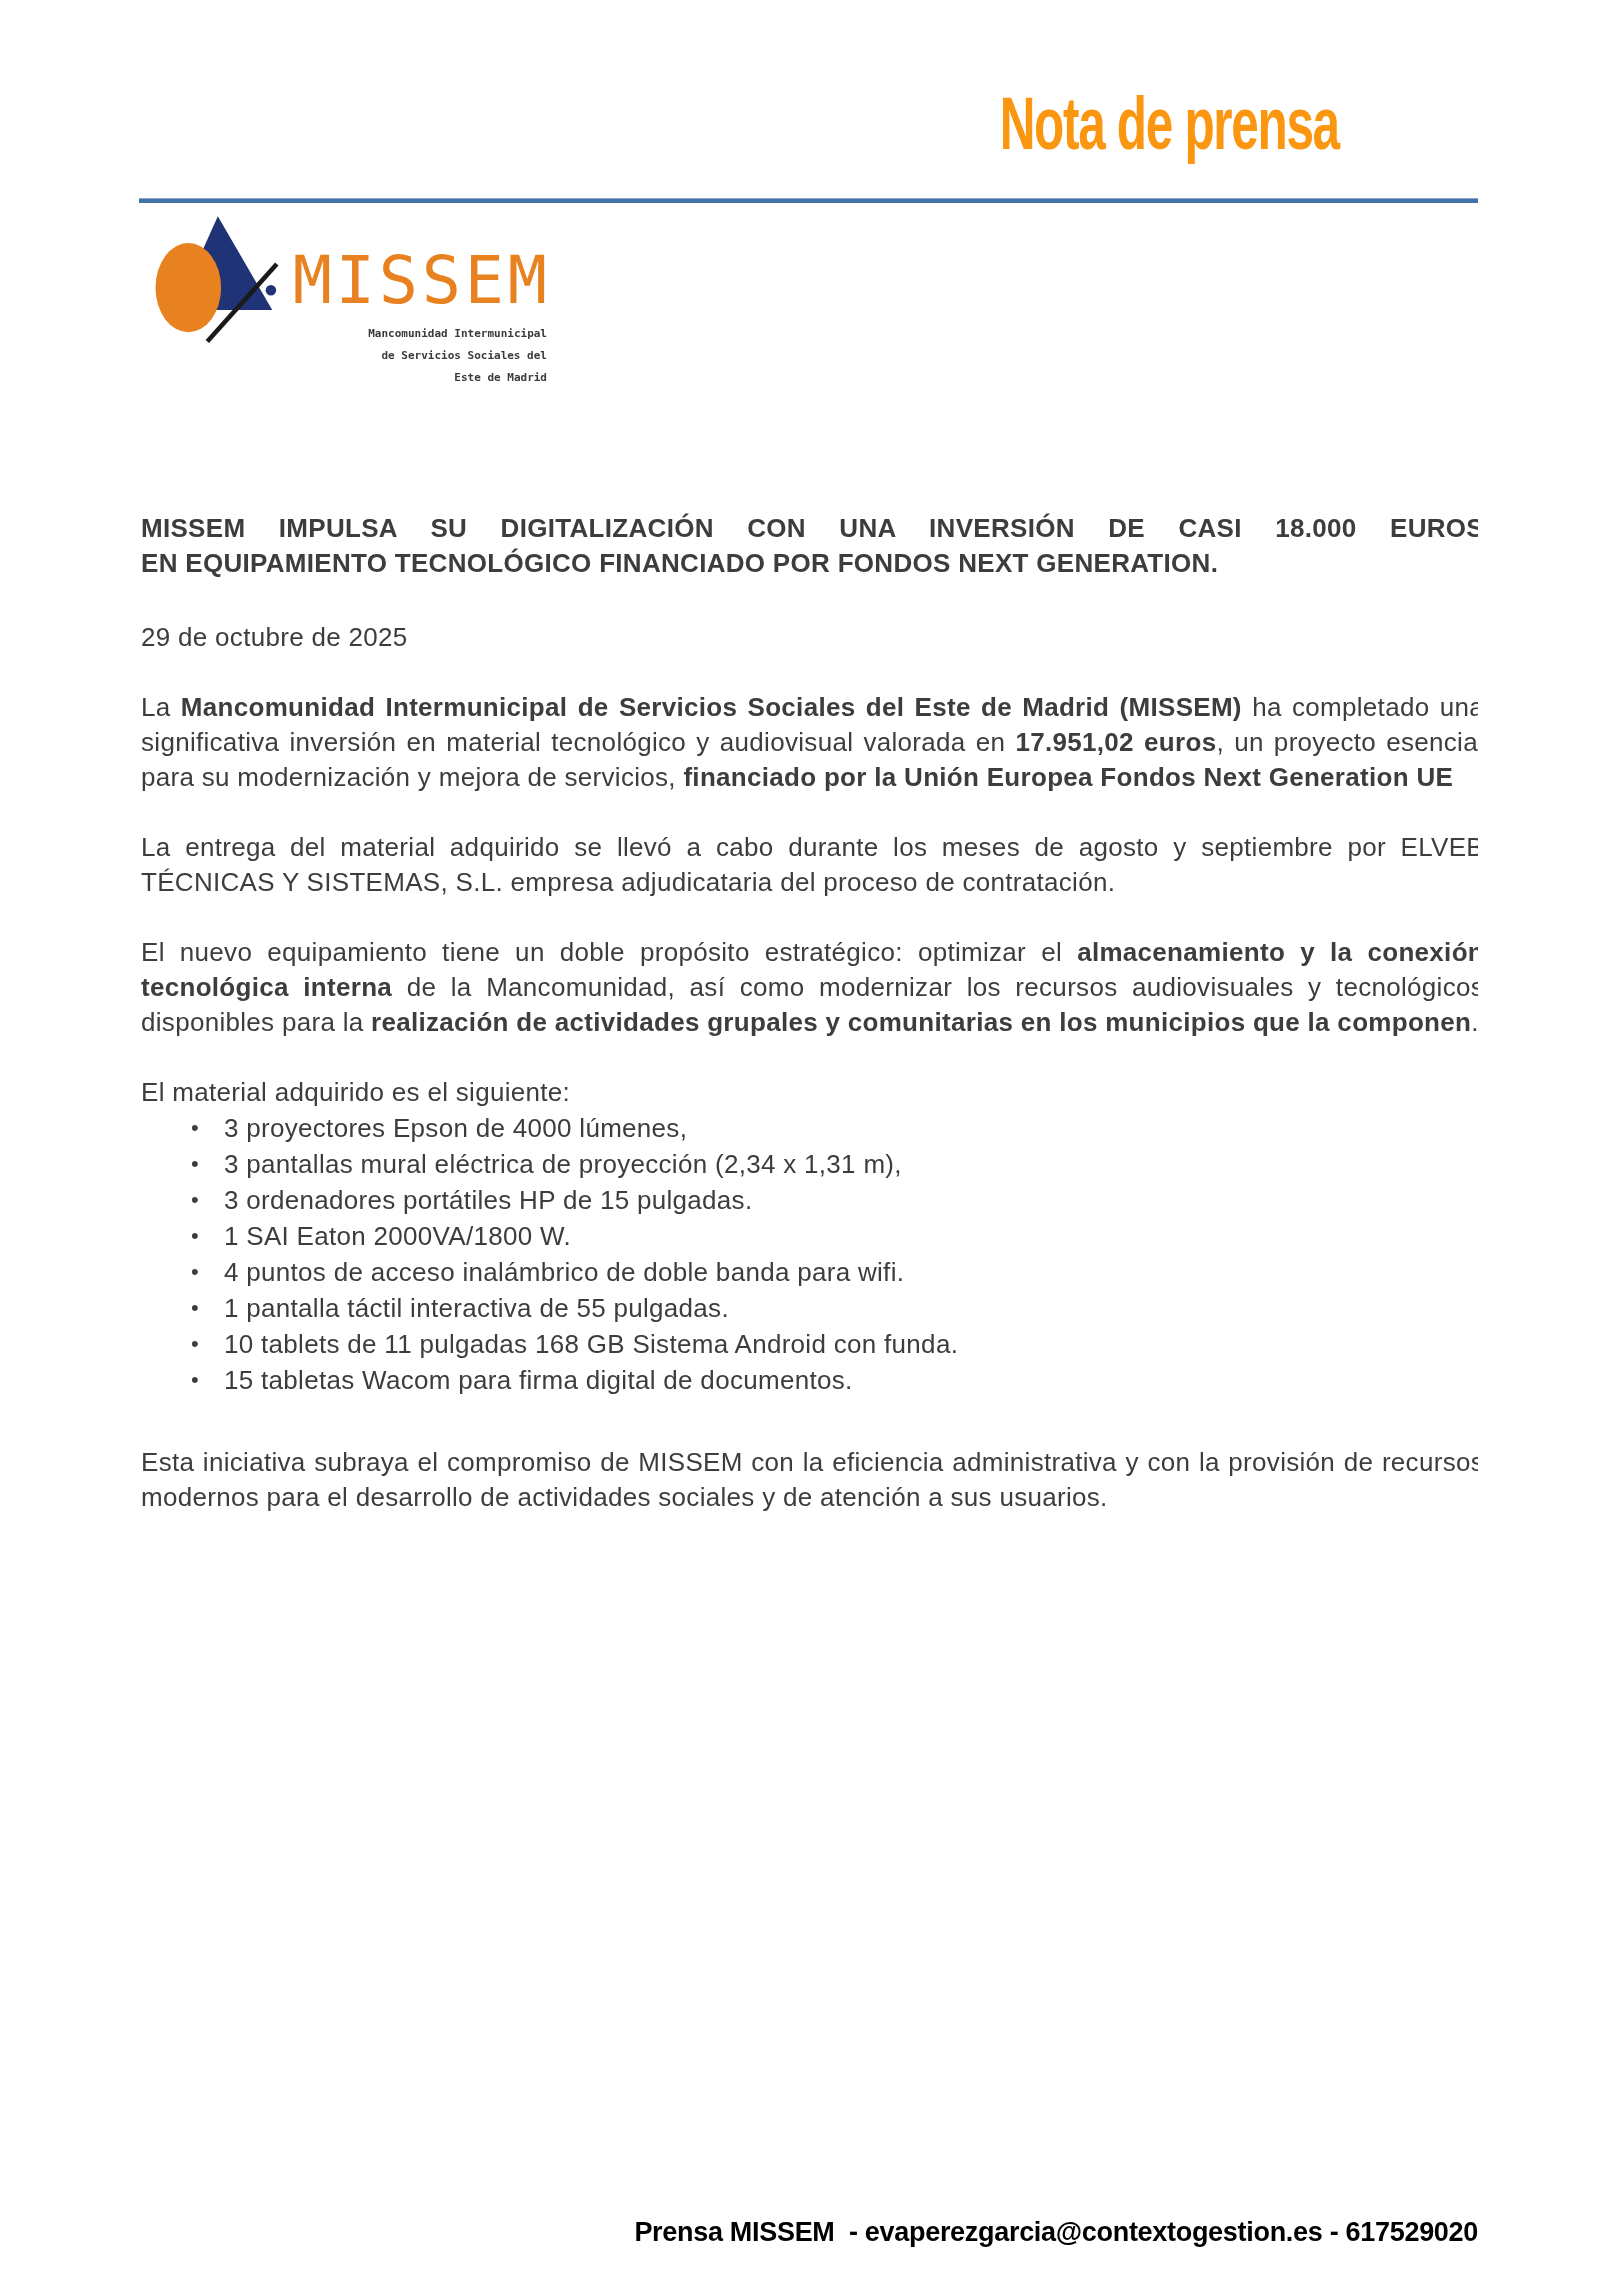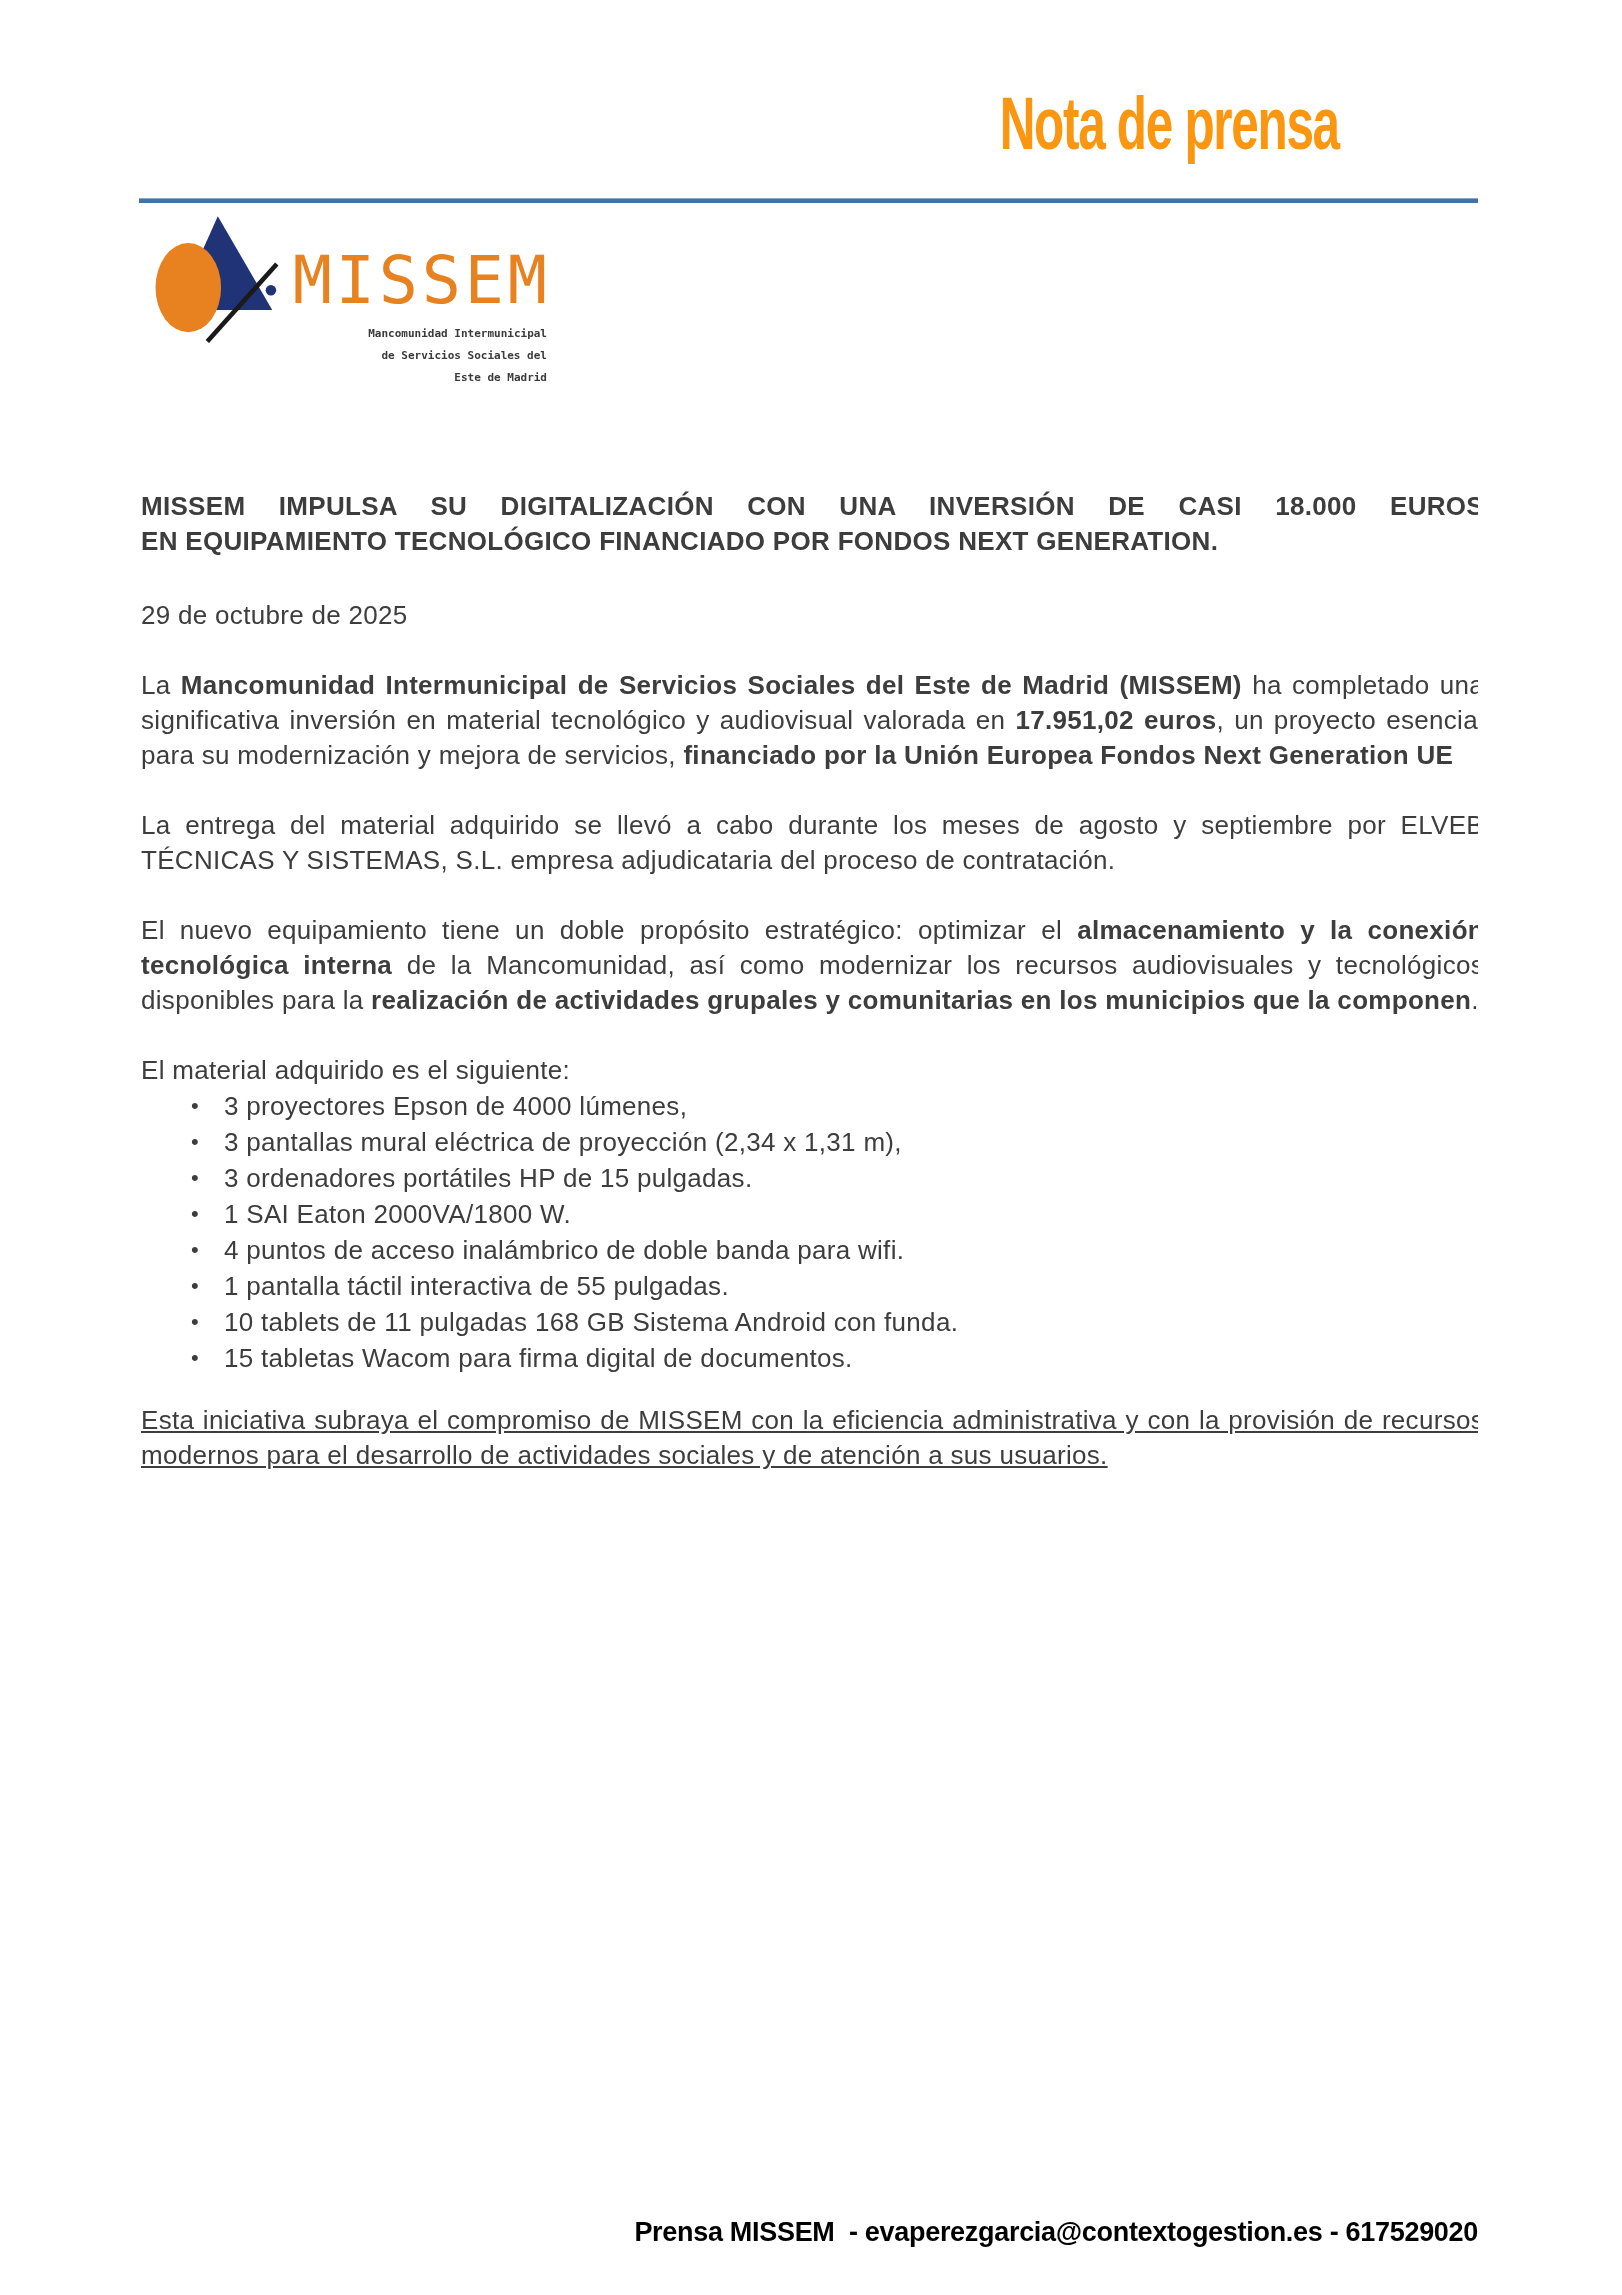--- a/index.html
+++ b/index.html
@@ -63,40 +63,40 @@
     font-weight: bold;
     font-size: 11px;
     line-height: 22px;
     color: #3a3a3a;
   }
 
   
   .content {
     position: absolute;
     left: 141px;
-    top: 489px;
+    top: 511px;
     width: 1343px;
     color: var(--text, #3d3d3d);
     font-size: 26px;
     line-height: 35px;
     letter-spacing: 0.3px;
   }
   .title { font-weight: bold; }
   .title-line1 { text-align: justify; text-align-last: justify; }
   .date-line { margin-top: 39px; }
   .para { text-align: justify; margin-top: 35px; }
   .list-block { margin-top: 35px; }
   .bullet-row { display: flex; line-height: 36px; }
   .bullet-marker {
     flex: 0 0 33px;
     margin-left: 50px;
     font-size: 22px;
   }
   .bullet-text { flex: 1; }
-  .closing { margin-top: 27px; text-align: justify; text-decoration: underline; }
+  .closing { margin-top: 47px; text-align: justify; }
 
   
   .footer {
     position: absolute;
     left: 0;
     right: 0;
     top: 2217px;
     text-align: right;
     font-size: 27px;
     font-weight: bold;

